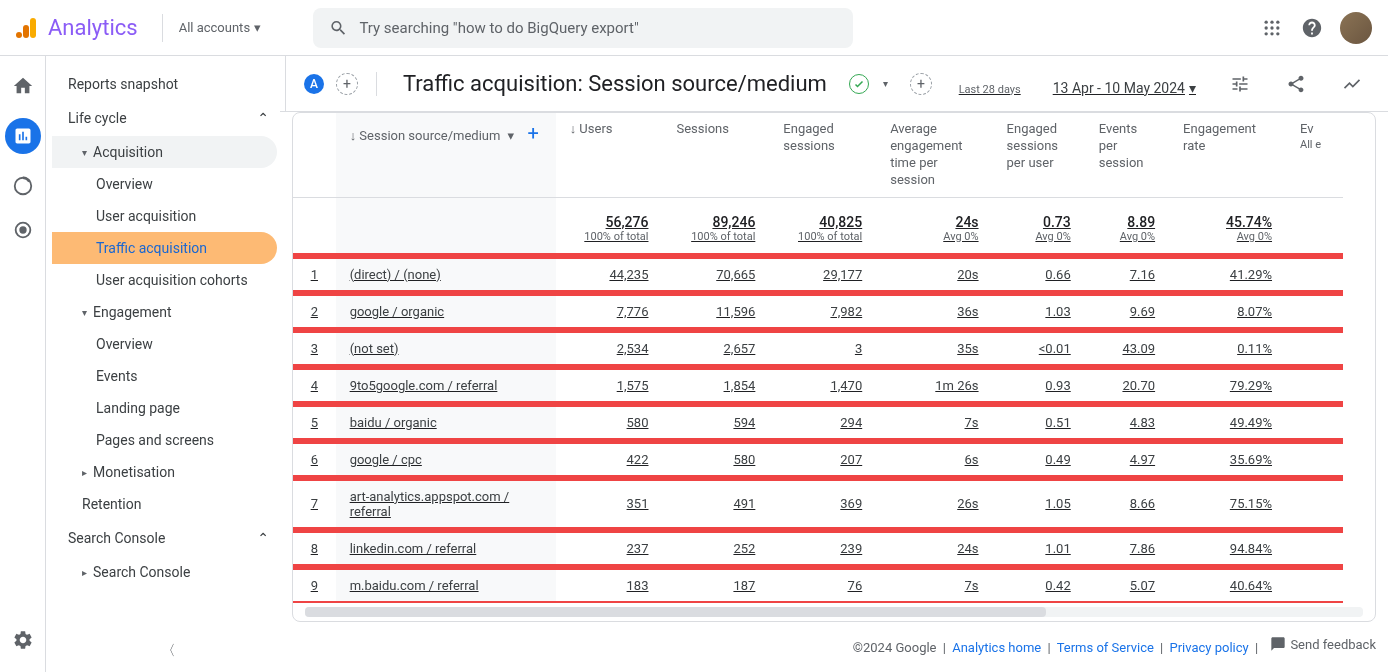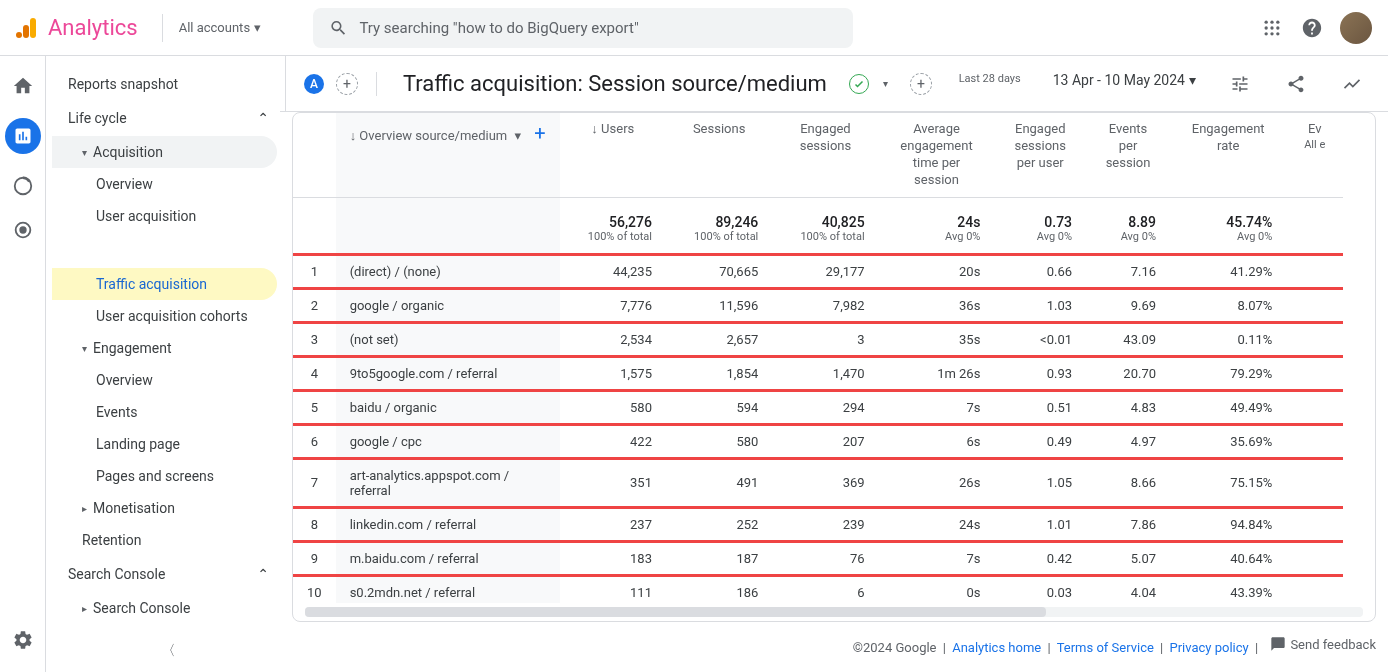--- a/index.html
+++ b/index.html
@@ -2,21 +2,21 @@
 <html><head>
 <meta charset="utf-8">
 <style>
 * { margin: 0; padding: 0; box-sizing: border-box; font-family: 'Google Sans', Roboto, Arial, sans-serif; }
 body { background: #fff; color: #202124; font-size: 14px; width: 1388px; height: 672px; overflow: hidden; position: relative; }
 
 
 .topbar { height: 56px; border-bottom: 1px solid #dadce0; display: flex; align-items: center; padding: 0 16px; gap: 12px; background: #fff; }
 .logo { display: flex; align-items: center; gap: 8px; }
 .logo-icon { width: 24px; height: 24px; }
-.logo-text { font-size: 22px; color: #ec4899; font-weight: 400; }
+.logo-text { font-size: 22px; color: #8b5cf6; font-weight: 400; }
 .divider-v { width: 1px; height: 28px; background: #dadce0; margin: 0 4px 0 12px; }
 .accounts { font-size: 13px; color: #5f6368; display: flex; align-items: center; gap: 4px; cursor: pointer; }
 .searchbox { flex: 0 0 540px; margin-left: 40px; background: #f1f3f4; border-radius: 8px; height: 40px; display: flex; align-items: center; padding: 0 16px; gap: 12px; color: #5f6368; }
 .searchbox input { border: none; background: transparent; outline: none; font-size: 15px; width: 100%; color: #202124; }
 .searchbox input::placeholder { color: #5f6368; }
 .top-right { margin-left: auto; display: flex; align-items: center; gap: 16px; }
 .icon-btn { width: 24px; height: 24px; color: #5f6368; cursor: pointer; display: flex; align-items: center; justify-content: center; }
 .avatar { width: 32px; height: 32px; border-radius: 50%; background: linear-gradient(135deg, #8b7355, #6b5640); }
 
 
@@ -24,53 +24,53 @@
 .rail-icon { width: 24px; height: 24px; color: #5f6368; cursor: pointer; display: flex; align-items: center; justify-content: center; }
 .rail-icon.active { background: #1a73e8; color: #fff; border-radius: 50%; width: 36px; height: 36px; }
 .settings-bottom { position: absolute; bottom: 20px; }
 
 
 .sidebar { position: absolute; top: 56px; left: 52px; width: 234px; height: calc(100% - 56px); border-right: 1px solid #dadce0; overflow-y: auto; padding: 12px 0; }
 .side-item { padding: 8px 16px; font-size: 14px; color: #3c4043; cursor: pointer; display: flex; align-items: center; }
 .side-item.l1 { padding-left: 16px; }
 .side-item.l2 { padding-left: 30px; }
 .side-item.l3 { padding-left: 44px; }
-.side-item.selected { background: #fef9c3; color: #1967d2; border-radius: 0 20px 20px 0; margin-right: 8px; margin-top: 36px; }
+.side-item.selected { background: #fdba74; color: #1967d2; border-radius: 0 20px 20px 0; margin-right: 8px; }
 .side-item.group-open { background: #f1f3f4; border-radius: 0 20px 20px 0; margin-right: 8px; }
 .side-group { padding: 10px 16px; font-size: 14px; color: #3c4043; display: flex; align-items: center; justify-content: space-between; cursor: pointer; }
 .side-caret { font-size: 10px; color: #5f6368; margin-right: 6px; }
 .collapse-arrow { position: absolute; bottom: 12px; left: 50%; transform: translateX(-50%); color: #5f6368; cursor: pointer; }
 
 
 .main { position: absolute; top: 56px; left: 280px; right: 0; bottom: 0; display: flex; flex-direction: column; }
 .pagehead { height: 56px; display: flex; align-items: center; padding: 0 24px; gap: 12px; border-bottom: 1px solid #dadce0; }
 .badge-a { width: 20px; height: 20px; border-radius: 50%; background: #1a73e8; color: #fff; font-size: 12px; display: flex; align-items: center; justify-content: center; font-weight: 500; }
 .add-circle { width: 22px; height: 22px; border-radius: 50%; border: 1px dashed #9aa0a6; display: flex; align-items: center; justify-content: center; color: #5f6368; font-size: 14px; cursor: pointer; }
 .page-title { font-size: 22px; color: #202124; margin-left: 8px; }
 .status-pill { width: 20px; height: 20px; border-radius: 50%; border: 1.5px solid #34a853; display: flex; align-items: center; justify-content: center; color: #34a853; margin-left: 10px; }
 .status-dd { color: #5f6368; font-size: 10px; margin-left: 2px; cursor: pointer; }
-.head-right { margin-left: auto; display: flex; align-items: flex-start; gap: 32px; }
+.head-right { margin-left: auto; display: flex; align-items: flex-end; gap: 32px; text-decoration: underline; }
 .date-label { font-size: 11px; color: #5f6368; }
 .date-range { font-size: 14px; color: #3c4043; cursor: pointer; display: flex; align-items: center; gap: 4px; }
 
 
 .content { flex: 1; padding: 0 12px 12px; overflow: hidden; background: #fff; }
 .card { background: #fff; border: 1px solid #dadce0; border-radius: 8px; height: 510px; overflow: hidden; display: flex; flex-direction: column; }
 .table-wrap { overflow-x: auto; flex: 1; }
 table { border-collapse: collapse; width: 1050px; font-size: 13px; }
 th, td { padding: 8px 14px; text-align: right; color: #3c4043; white-space: nowrap; }
 th { font-weight: 400; color: #5f6368; vertical-align: top; height: 70px; border-bottom: 1px solid #dadce0; }
-th .hdr { display: flex; flex-direction: column; align-items: center; line-height: 1.3; }
+th .hdr { display: flex; flex-direction: column; align-items: flex-start; line-height: 1.3; }
 th:first-child, td:first-child { text-align: center; width: 40px; }
 th:nth-child(2), td:nth-child(2) { text-align: left; width: 220px; }
 .dim-col { background: #f8f9fa; }
 .totals-row td { border-bottom: 1px solid #dadce0; padding-top: 16px; padding-bottom: 10px; }
 .totals-row .big { font-size: 14px; color: #202124; font-weight: 500; }
 .totals-row .sub { font-size: 11px; color: #5f6368; display: block; }
-tbody tr { border-bottom: 3px solid #ef4444; }
+tbody tr { border-bottom: 6px solid #ef4444; text-decoration: underline; }
 .sort-ind { color: #5f6368; }
 .add-dim { color: #1a73e8; font-size: 20px; margin-left: 10px; cursor: pointer; }
 .hscroll { height: 10px; background: #f1f3f4; margin: 4px 12px 4px; border-radius: 4px; position: relative; }
 .hscroll-thumb { position: absolute; left: 0; width: 70%; height: 100%; background: #dadce0; border-radius: 4px; }
 
 
 .footer { padding: 14px 0; text-align: right; font-size: 13px; color: #5f6368; }
 .footer a { color: #1a73e8; text-decoration: none; cursor: pointer; }
 .footer .sep { margin: 0 3px; }
 .feedback { display: inline-flex; align-items: center; gap: 4px; color: #5f6368; cursor: pointer; margin-left: 6px; }
@@ -232,21 +232,21 @@
 
   <div class="content">
     <div class="card">
       <div class="table-wrap">
         <table>
           <thead>
             <tr>
               <th></th>
               <th class="dim-col" style="text-align:left">
                 <span class="sort-ind">↓</span>
-                <span>Overview source/medium</span>
+                <span>Session source/medium</span>
                 <span style="margin-left:4px">▾</span>
                 <span class="add-dim">+</span>
               </th>
               <th>
                   <div class="hdr">
                     <span><span class="sort-ind">↓ </span><span>Users</span></span>
                   </div>
                 </th>
               <th>
                   <div class="hdr">

